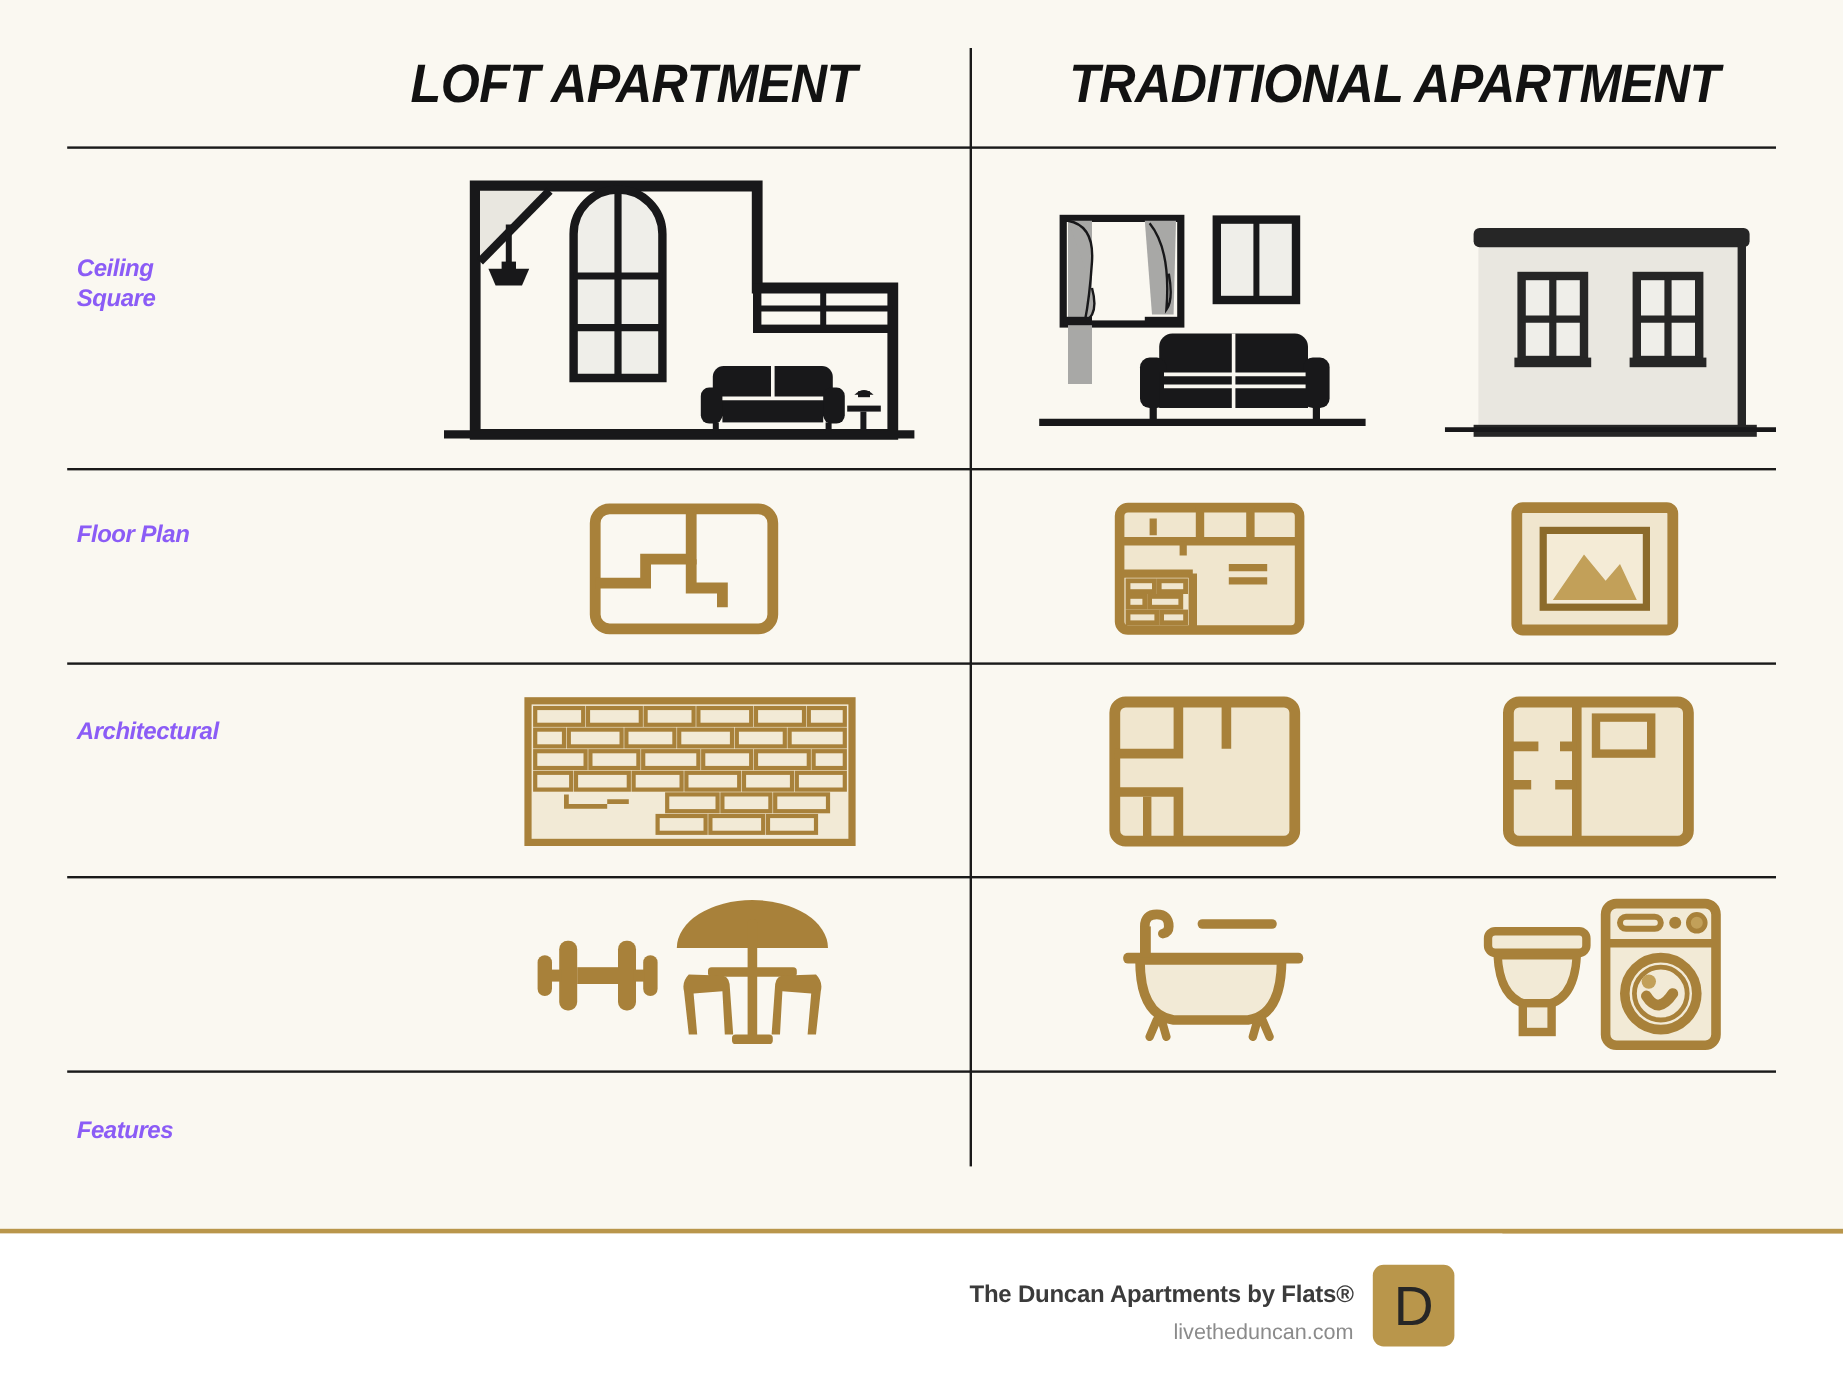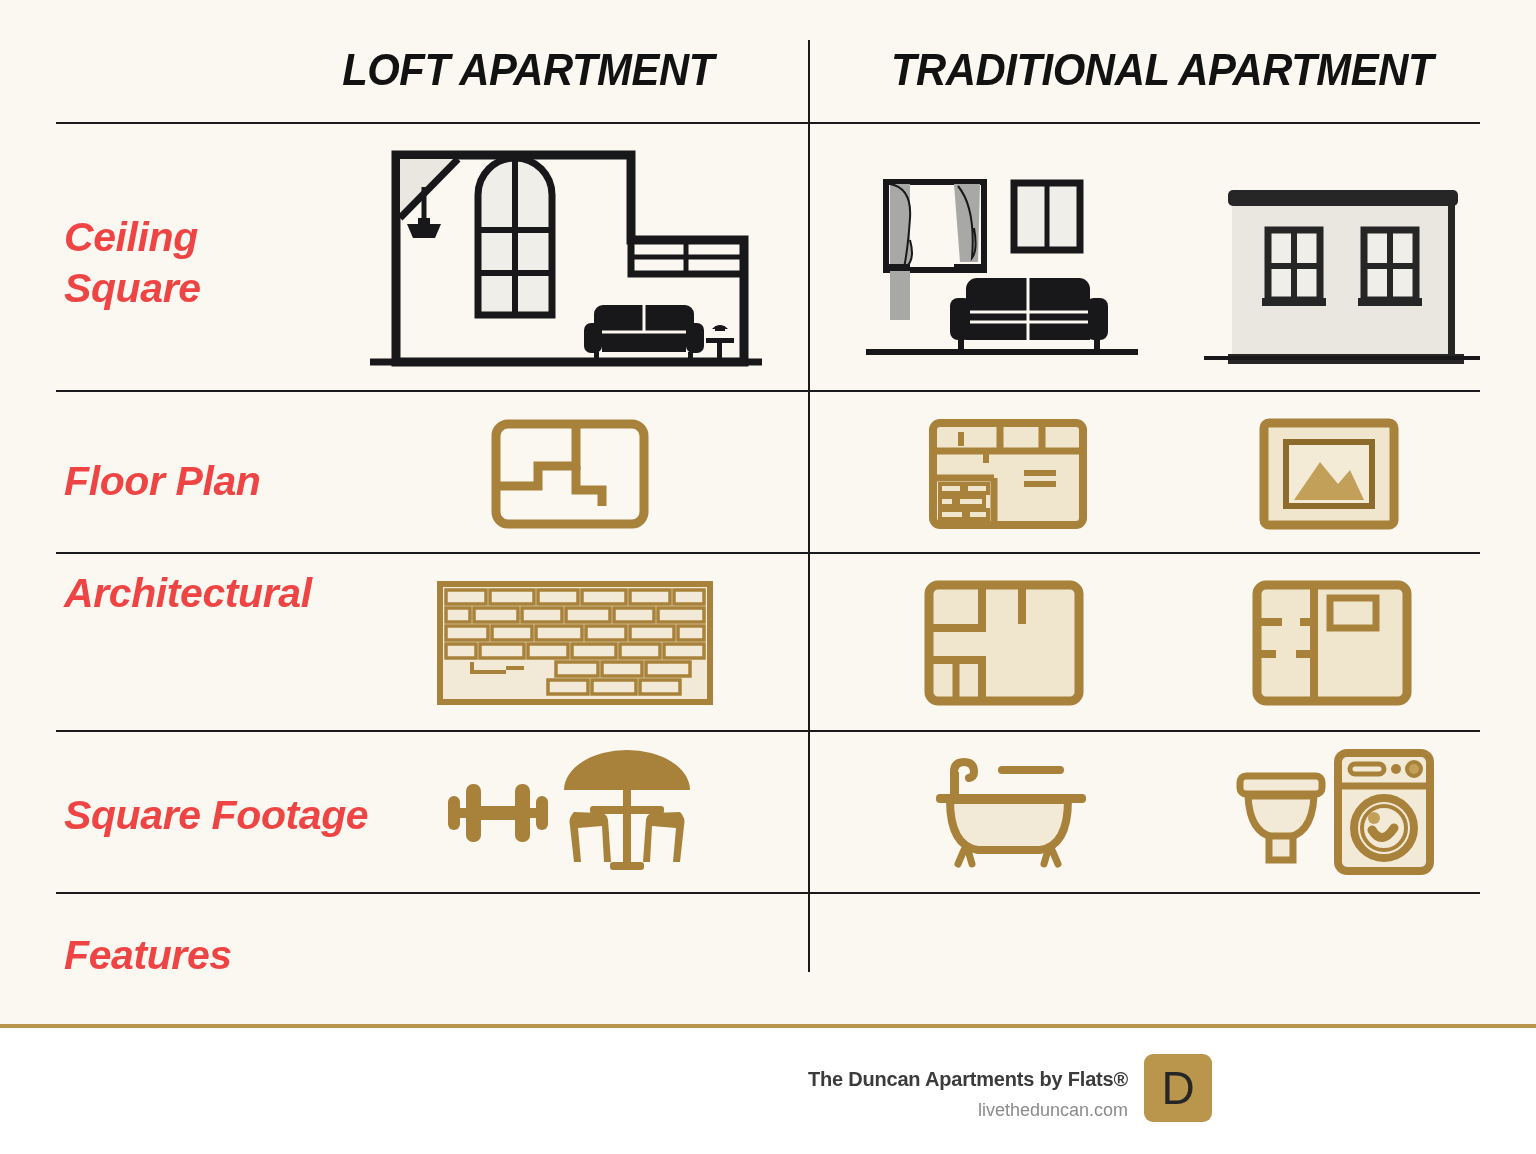--- a/index.html
+++ b/index.html
@@ -24,21 +24,21 @@
   #head-trad{left:806px;width:712px;}
 
   
   .hrule{position:absolute;height:2px;background:#1a1a1a;left:56px;width:1424px;}
   .vrule{position:absolute;width:2px;background:#1a1a1a;left:808px;}
   .goldrule{position:absolute;left:0;top:1024px;width:1536px;height:4px;background:#B9964B;}
 
   
   .rowlabel{
     position:absolute;left:64px;width:330px;
-    font-size:41px;font-weight:bold;color:#ef4444;line-height:1.25;
+    font-size:20px;font-weight:bold;color:#8b5cf6;line-height:1.25;
     letter-spacing:-0.4px;
   }
 
   
   .cell{position:absolute;display:flex;align-items:center;justify-content:center;}
 
   
   .footer{position:absolute;left:0;top:1028px;width:1252px;height:126px;background:#fff;}
   .f-name{position:absolute;right:124px;top:40px;font-size:20px;font-weight:bold;color:#3b3b3b;letter-spacing:-0.2px;}
   .f-url{position:absolute;right:124px;top:72px;font-size:18px;color:#8b8b8b;text-align:center;}
@@ -59,28 +59,25 @@
     <div class="hrule" style="top:390px"></div>
     <div class="hrule" style="top:552px"></div>
     <div class="hrule" style="top:730px"></div>
     <div class="hrule" style="top:892px"></div>
     <div class="vrule" style="top:40px;height:932px"></div>
 
     <div class="rowlabel" style="top:212px">
       <div>Ceiling</div>
       <div>Square</div>
     </div>
-    <div class="rowlabel" style="top:456px">
+    <div class="rowlabel" style="top:434px">
       <div>Floor Plan</div>
     </div>
-    <div class="rowlabel" style="top:568px">
+    <div class="rowlabel" style="top:598px">
       <div>Architectural</div>
-    </div>
-    <div class="rowlabel" style="top:790px">
-      <div>Square Footage</div>
     </div>
     <div class="rowlabel" style="top:930px">
       <div>Features</div>
     </div>
 
     <div class="cell" style="left:366px;top:140px;width:400px;height:240px">
       <svg width="400" height="240" viewBox="0 0 400 240">
 
         <path d="M30 15 L265 15 L265 100 L378 100 L378 222 L30 222 Z" fill="#FAF8F1" stroke="#18181a" stroke-width="9"></path>
 

